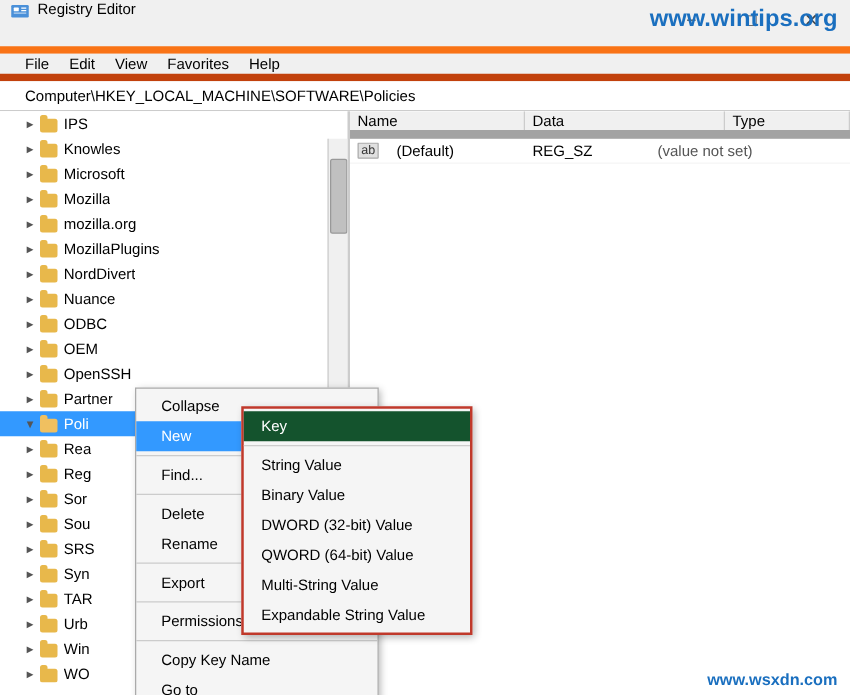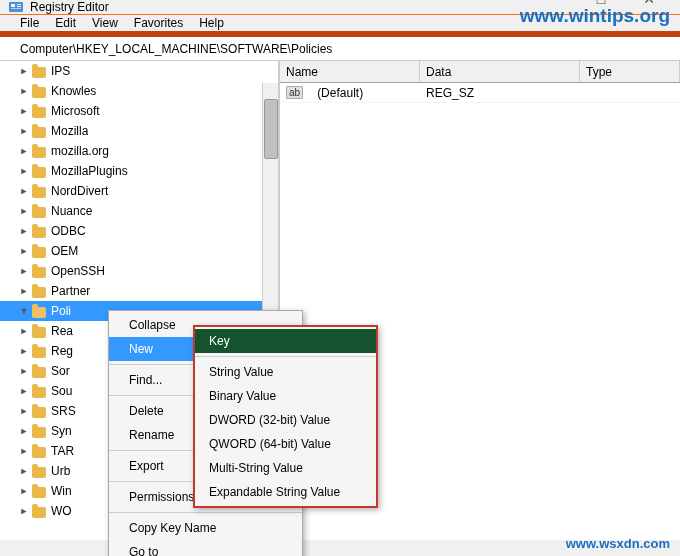--- a/index.html
+++ b/index.html
@@ -9,25 +9,25 @@
       font-family: 'Segoe UI', Tahoma, sans-serif;
       font-size: 12px;
       background: #f0f0f0;
       overflow: hidden;
       position: relative;
     }
 
     
     .title-bar {
       background: #f0f0f0;
-      height: 15px;
-      display: flex;
-      align-items: flex-end;
+      height: 43px;
+      display: flex;
+      align-items: flex-start;
       padding: 0 8px;
-      border-bottom: 1px solid #f97316;
+      border-bottom: 6px solid #f97316;
     }
     .title-bar-icon {
       width: 16px;
       height: 16px;
       margin-right: 6px;
     }
     .title-bar-text {
       font-size: 12px;
       color: #000;
     }
@@ -191,21 +191,21 @@
     .right-panel {
       flex: 1;
       background: #fff;
       overflow: hidden;
     }
 
     .right-header {
       display: flex;
       height: 22px;
       background: #f0f0f0;
-      border-bottom: 1px solid #a3a3a3;
+      border-bottom: 7px solid #a3a3a3;
     }
     .col-header {
       padding: 2px 6px;
       font-size: 12px;
       border-right: 1px solid #ccc;
       display: flex;
       align-items: center;
       font-weight: normal;
     }
     .col-name { width: 140px; }
@@ -583,20 +583,21 @@
       <div class="col-header col-name">Name</div>
       <div class="col-header col-data">Data</div>
       <div class="col-header col-type">Type</div>
     </div>
     <div class="right-row">
       <div class="right-cell name">
         <span class="ab-icon">ab</span>
         <span>(Default)</span>
       </div>
       <div class="right-cell type">REG_SZ</div>
+      <div class="right-cell data">(value not set)</div>
     </div>
   </div>
 </div>
 
 <div class="context-menu">
   <div class="ctx-item">
     <span>Collapse</span>
   </div>
   <div class="ctx-item highlighted">
     <span>New</span>

